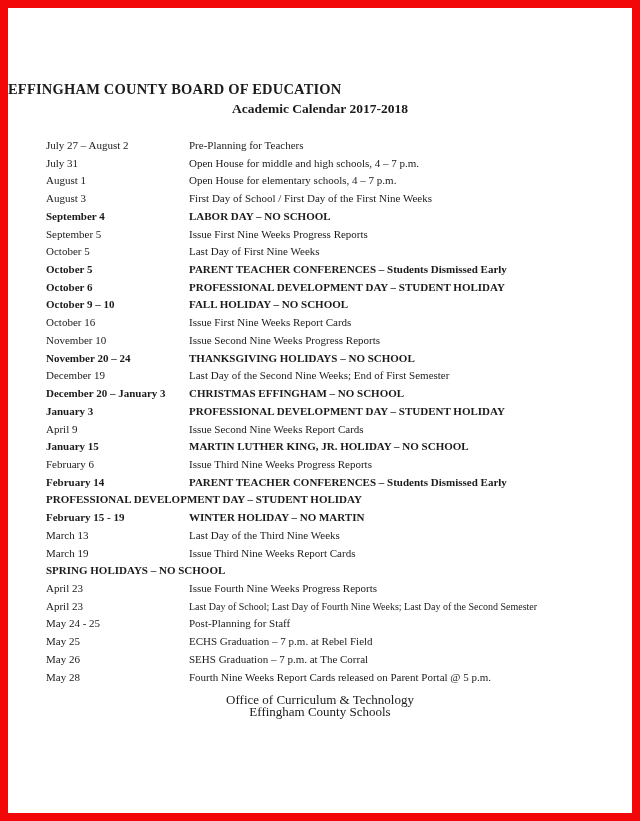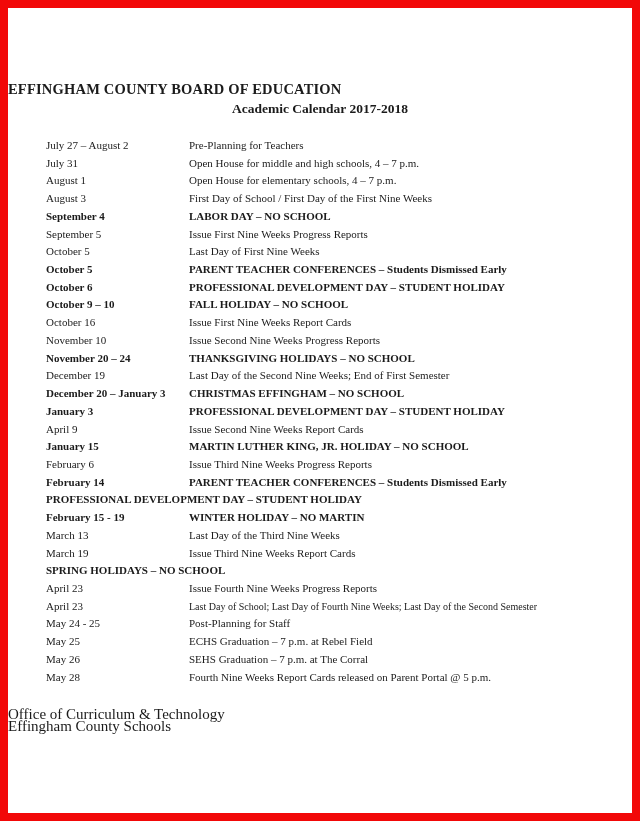--- a/index.html
+++ b/index.html
@@ -39,22 +39,23 @@
     line-height: 17.72px;
     white-space: nowrap;
   }
   .row .date {
     width: 143px;        
     flex-shrink: 0;
   }
   .row.bold { font-weight: bold; }
   .row .event.small { font-size: 10px; }
   .footer {
-    margin-top: 22px;
-    font-size: 15px;
+    margin-top: 8px;
+    text-align: center;
+    font-size: 13px;
     line-height: 12px;
   }
 </style>
 </head>
 <body style="border-color: rgb(242, 8, 8);">
 
 <h1 class="doc-title">EFFINGHAM COUNTY BOARD OF EDUCATION</h1>
 <h2 class="doc-subtitle">Academic Calendar 2017-2018</h2>
 
 <div class="rows" id="calendar-rows">

